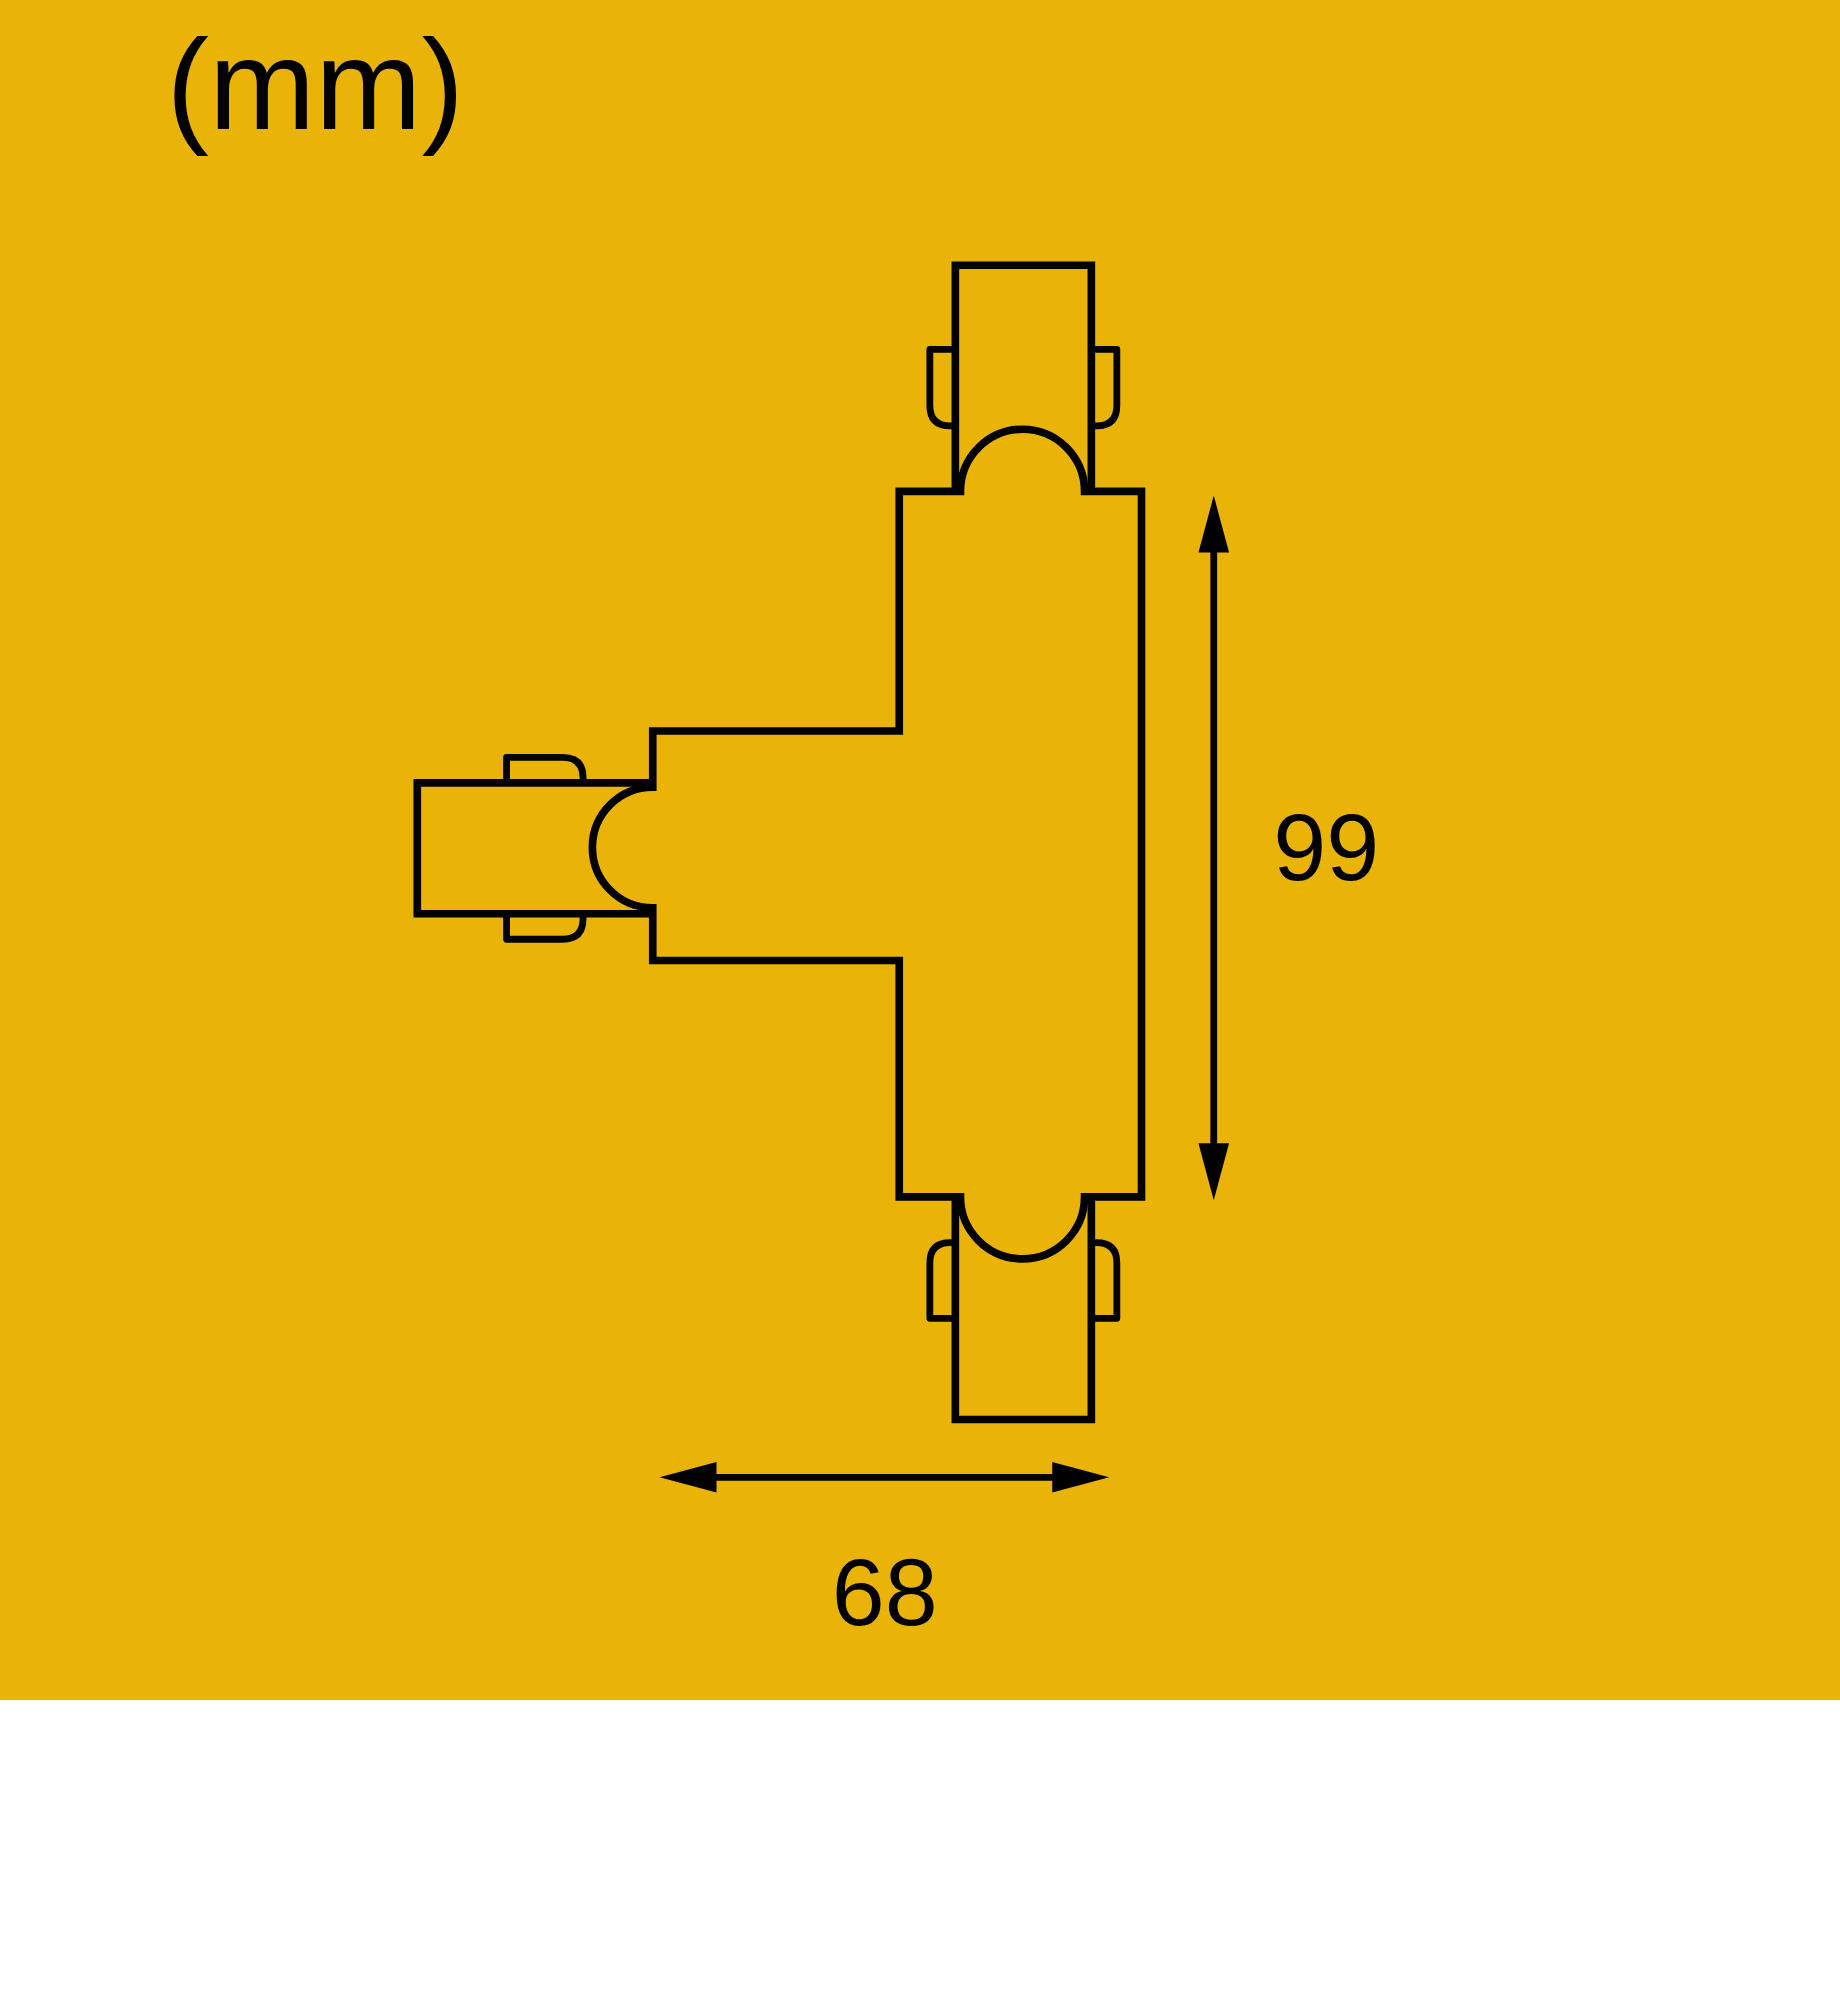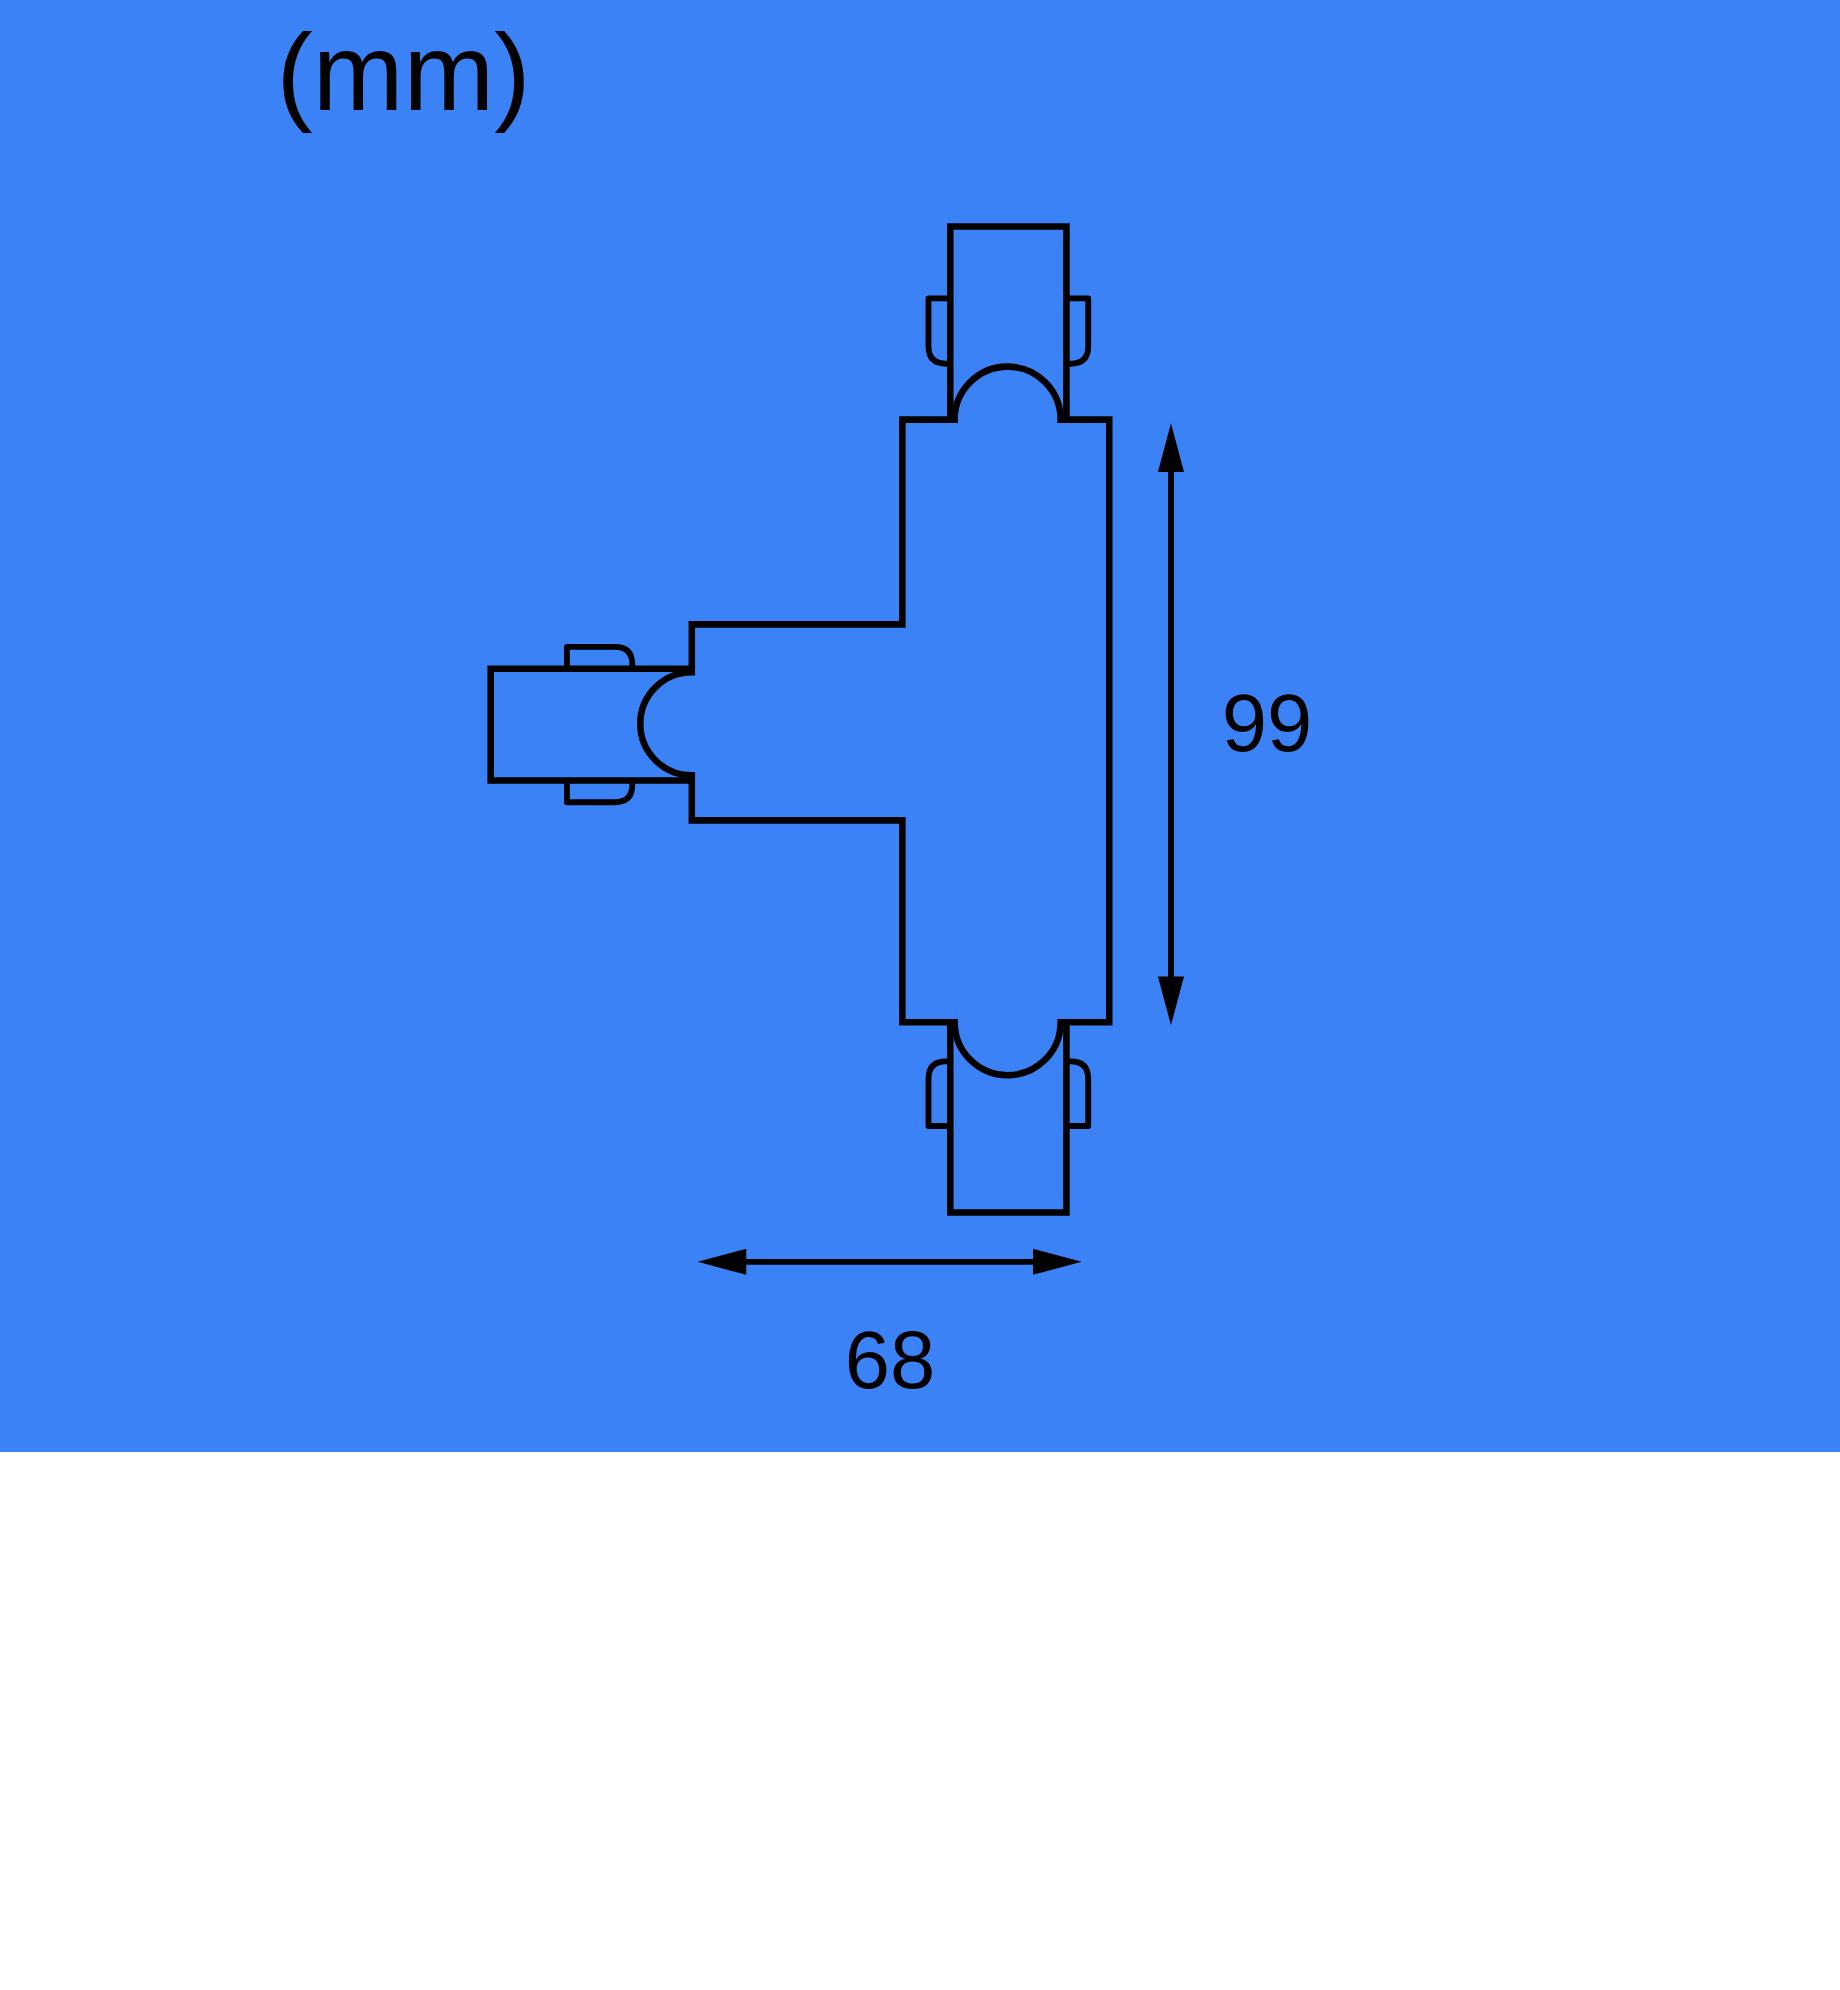--- a/index.html
+++ b/index.html
@@ -3,22 +3,22 @@
 <meta charset="utf-8">
 <style>
   html, body {
     margin: 0;
     padding: 0;
     background: #ffffff;
   }
   .canvas {
     position: relative;
     width: 1841px;
-    height: 1452px;
-    background: #3b82f6;
+    height: 1700px;
+    background: #eab308;
     font-family: "Liberation Sans", sans-serif;
   }
   .canvas svg {
     display: block;
     width: 100%;
     height: 100%;
   }
   .outline {
     fill: none;
     stroke: #000000;

